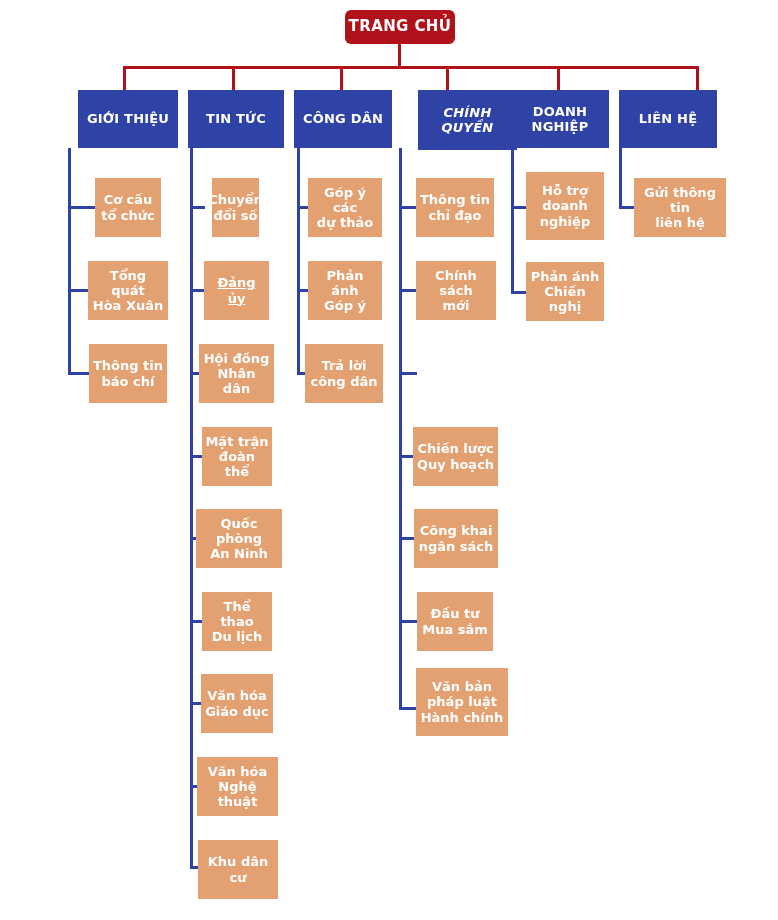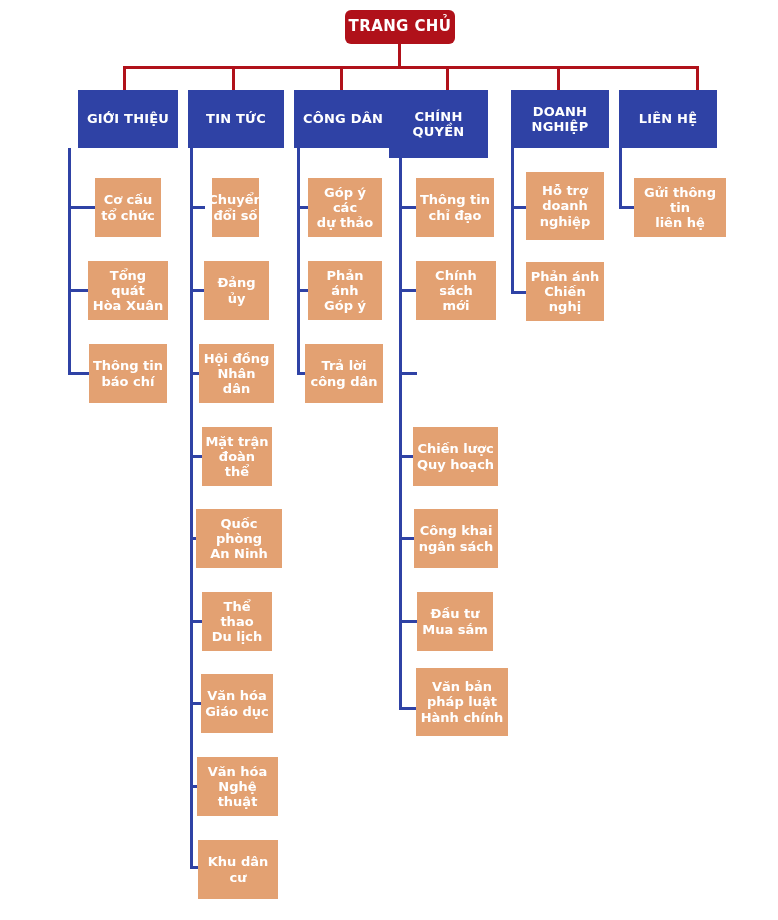--- a/index.html
+++ b/index.html
@@ -78,21 +78,21 @@
   <div class="box lvl2" style="left:188px;top:90px;width:96px;height:58px;">
       <div>
         <span>TIN TỨC</span>
       </div>
     </div>
   <div class="box lvl2" style="left:294px;top:90px;width:98px;height:58px;">
       <div>
         <span>CÔNG DÂN</span>
       </div>
     </div>
-  <div class="box lvl2" style="left:389px;top:90px;width:99px;height:68px;">
+  <div class="box lvl2" style="left:418px;top:90px;width:99px;height:60px;font-style:italic;">
       <div>
         <span>CHÍNH QUYỀN</span>
       </div>
     </div>
   <div class="box lvl2" style="left:511px;top:90px;width:98px;height:58px;">
       <div>
         <span>DOANH</span>
         <span>NGHIỆP</span>
       </div>
     </div>
@@ -136,21 +136,21 @@
   <div class="ln blue" style="left:190px;top:702px;width:15px;height:3px;"></div>
   <div class="ln blue" style="left:190px;top:785px;width:12px;height:3px;"></div>
   <div class="ln blue" style="left:190px;top:866px;width:13px;height:3px;"></div>
 
   <div class="box leaf" style="left:212px;top:178px;width:47px;height:59px;">
       <div>
         <span>Chuyển</span>
         <span>đổi số</span>
       </div>
     </div>
-  <div class="box leaf" style="left:204px;top:261px;width:65px;height:59px;">
+  <div class="box leaf" style="left:204px;top:261px;width:65px;height:59px;text-decoration:underline;">
       <div>
         <span>Đảng ủy</span>
       </div>
     </div>
   <div class="box leaf" style="left:199px;top:344px;width:75px;height:59px;justify-content:center;">
       <div>
         <span>Hội đồng</span>
         <span>Nhân dân</span>
       </div>
     </div>

